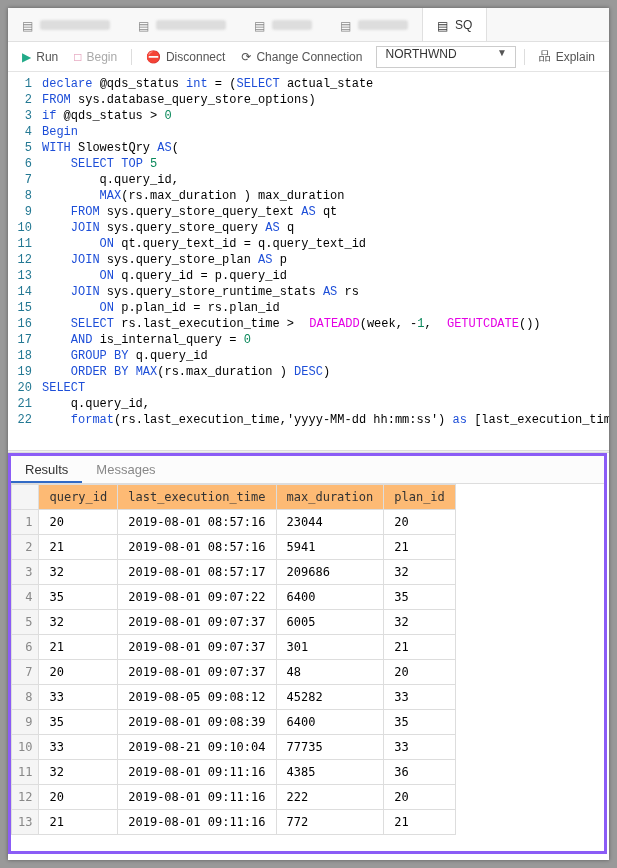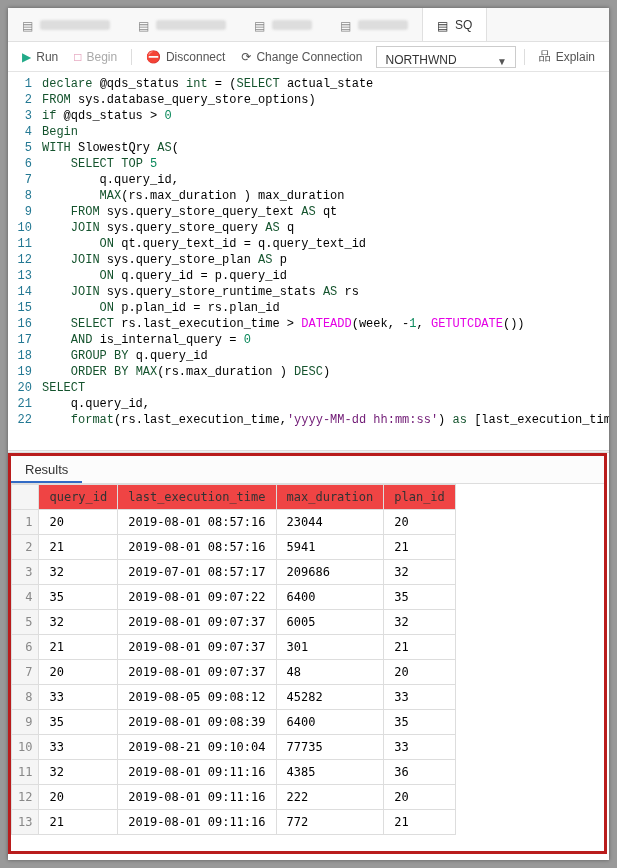--- a/index.html
+++ b/index.html
@@ -64,21 +64,21 @@
   }
   .tbtn {
     display:flex; align-items:center; gap:5px;
     padding: 3px 6px; border-radius:3px; cursor:pointer;
     white-space: nowrap;
   }
   .tbtn.disabled { color:#aaa; cursor:default; }
   .sep { width:1px; height:16px; background:#ddd; margin: 0 4px; }
   .play { color:#2a8; }
   .dbselect {
-    display:flex; align-items:flex-end; justify-content:space-between;
+    display:flex; align-items:flex-start; justify-content:space-between;
     border:1px solid #ccc; height:22px; width:170px; padding:0 8px;
     font-size:12px; color:#333; cursor:pointer; margin-left:4px;
   }
   .chev { color:#555; font-size:10px; }
   
   .editor {
     font-family: "Consolas","Menlo","Courier New",monospace;
     font-size: 12px;
     line-height: 16px;
     display:flex;
@@ -90,30 +90,30 @@
     height: 378px;
   }
   .gutter {
     text-align:right;
     padding: 0 10px 0 4px;
     color:#237893;
     user-select:none;
     min-width: 34px;
   }
   .code { white-space: pre; color:#000; overflow:hidden; }
-  .kw   { color:#14532d;margin-top:32px; }
+  .kw   { color:#1d4ed8;margin-top:32px; }
   .id   { color:#000;text-align:right; }
   .num  { color:#09885a; }
-  .str  { color:#701a75; }
-  .sysfn{ color:#e500e5; }
+  .str  { color:#000000; }
+  .sysfn{ color:#e500e5;margin-left:8px; }
   
   .split { height:3px; background:#f0f0f0; border-top:1px solid #ddd; border-bottom:1px solid #ddd; cursor:row-resize; }
   
   .resultwrap {
-    border:3px solid #b91c1c;
+    border:3px solid #8b5cf6;
     margin: 0 2px 6px 0;
     flex:1;
     display:flex;
     flex-direction:column;
     min-height:0;
     justify-content:flex-end;
   }
   .restabs {
     display:flex;
     border-bottom:1px solid #ddd;
@@ -134,21 +134,21 @@
     font-size:12px;
   }
   table { border-collapse:collapse; }
   th, td {
     border:1px solid #ddd;
     padding: 5px 10px;
     text-align:left;
     white-space:nowrap;
   }
   th {
-    background:#ef4444;
+    background:#fdba74;
     font-weight:normal;
     color:#333;
     font-family:"Consolas","Menlo",monospace;
   }
   th.rownumhead, td.rownum {
     background:#f5f5f5;
     color:#888;
     text-align:right;
     width:26px;
     padding:5px 6px;
@@ -236,20 +236,21 @@
     <span class="id">q.query_id</span>,
     <span class="kw">format</span>(<span class="id">rs.last_execution_time</span>,<span class="str">'yyyy-MM-dd hh:mm:ss'</span>) <span class="kw">as</span> <span class="id">[last_execution_time]</span>
 </div>
   </div>
 
   <div class="split"></div>
 
   <div class="resultwrap">
     <div class="restabs">
       <div class="restab active">Results</div>
+      <div class="restab">Messages</div>
     </div>
     <div class="grid">
       <table>
         <thead>
             <tr id="headrow">
               <th class="rownumhead"></th>
               <th>query_id</th>
               <th>last_execution_time</th>
               <th>max_duration</th>
               <th>plan_id</th>
@@ -266,21 +267,21 @@
             <tr>
               <td class="rownum">2</td>
               <td>21</td>
               <td>2019-08-01 08:57:16</td>
               <td>5941</td>
               <td>21</td>
             </tr>
             <tr>
               <td class="rownum">3</td>
               <td>32</td>
-              <td>2019-07-01 08:57:17</td>
+              <td>2019-08-01 08:57:17</td>
               <td>209686</td>
               <td>32</td>
             </tr>
             <tr>
               <td class="rownum">4</td>
               <td>35</td>
               <td>2019-08-01 09:07:22</td>
               <td>6400</td>
               <td>35</td>
             </tr>

